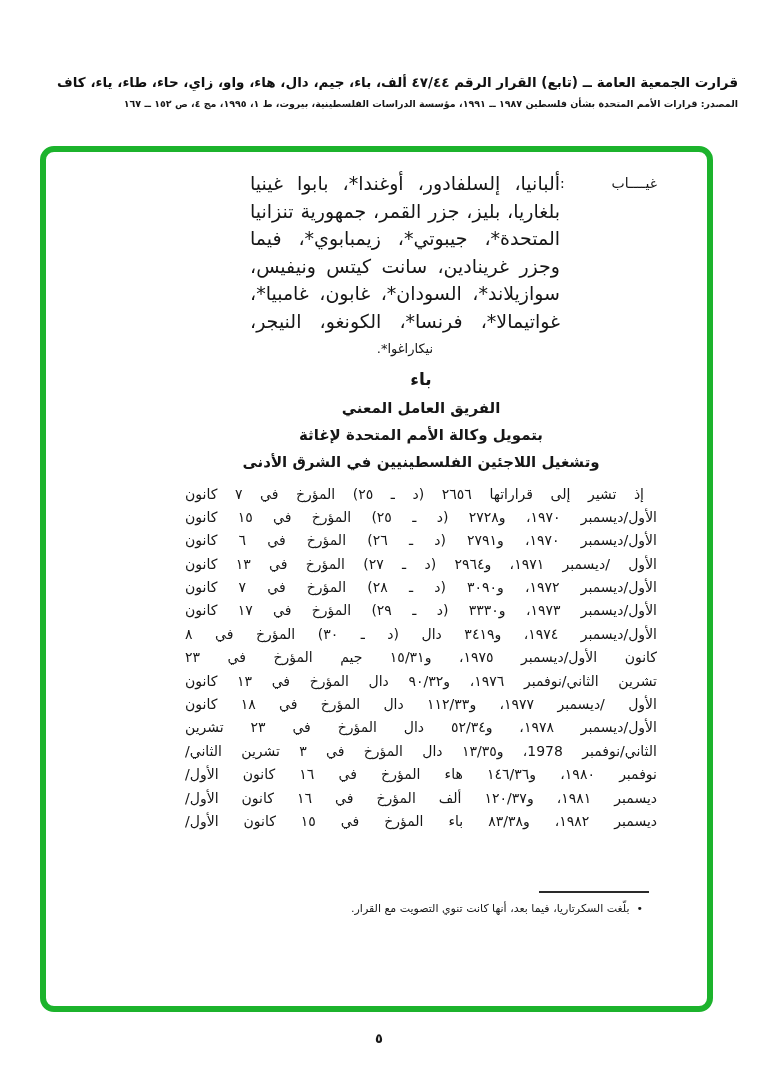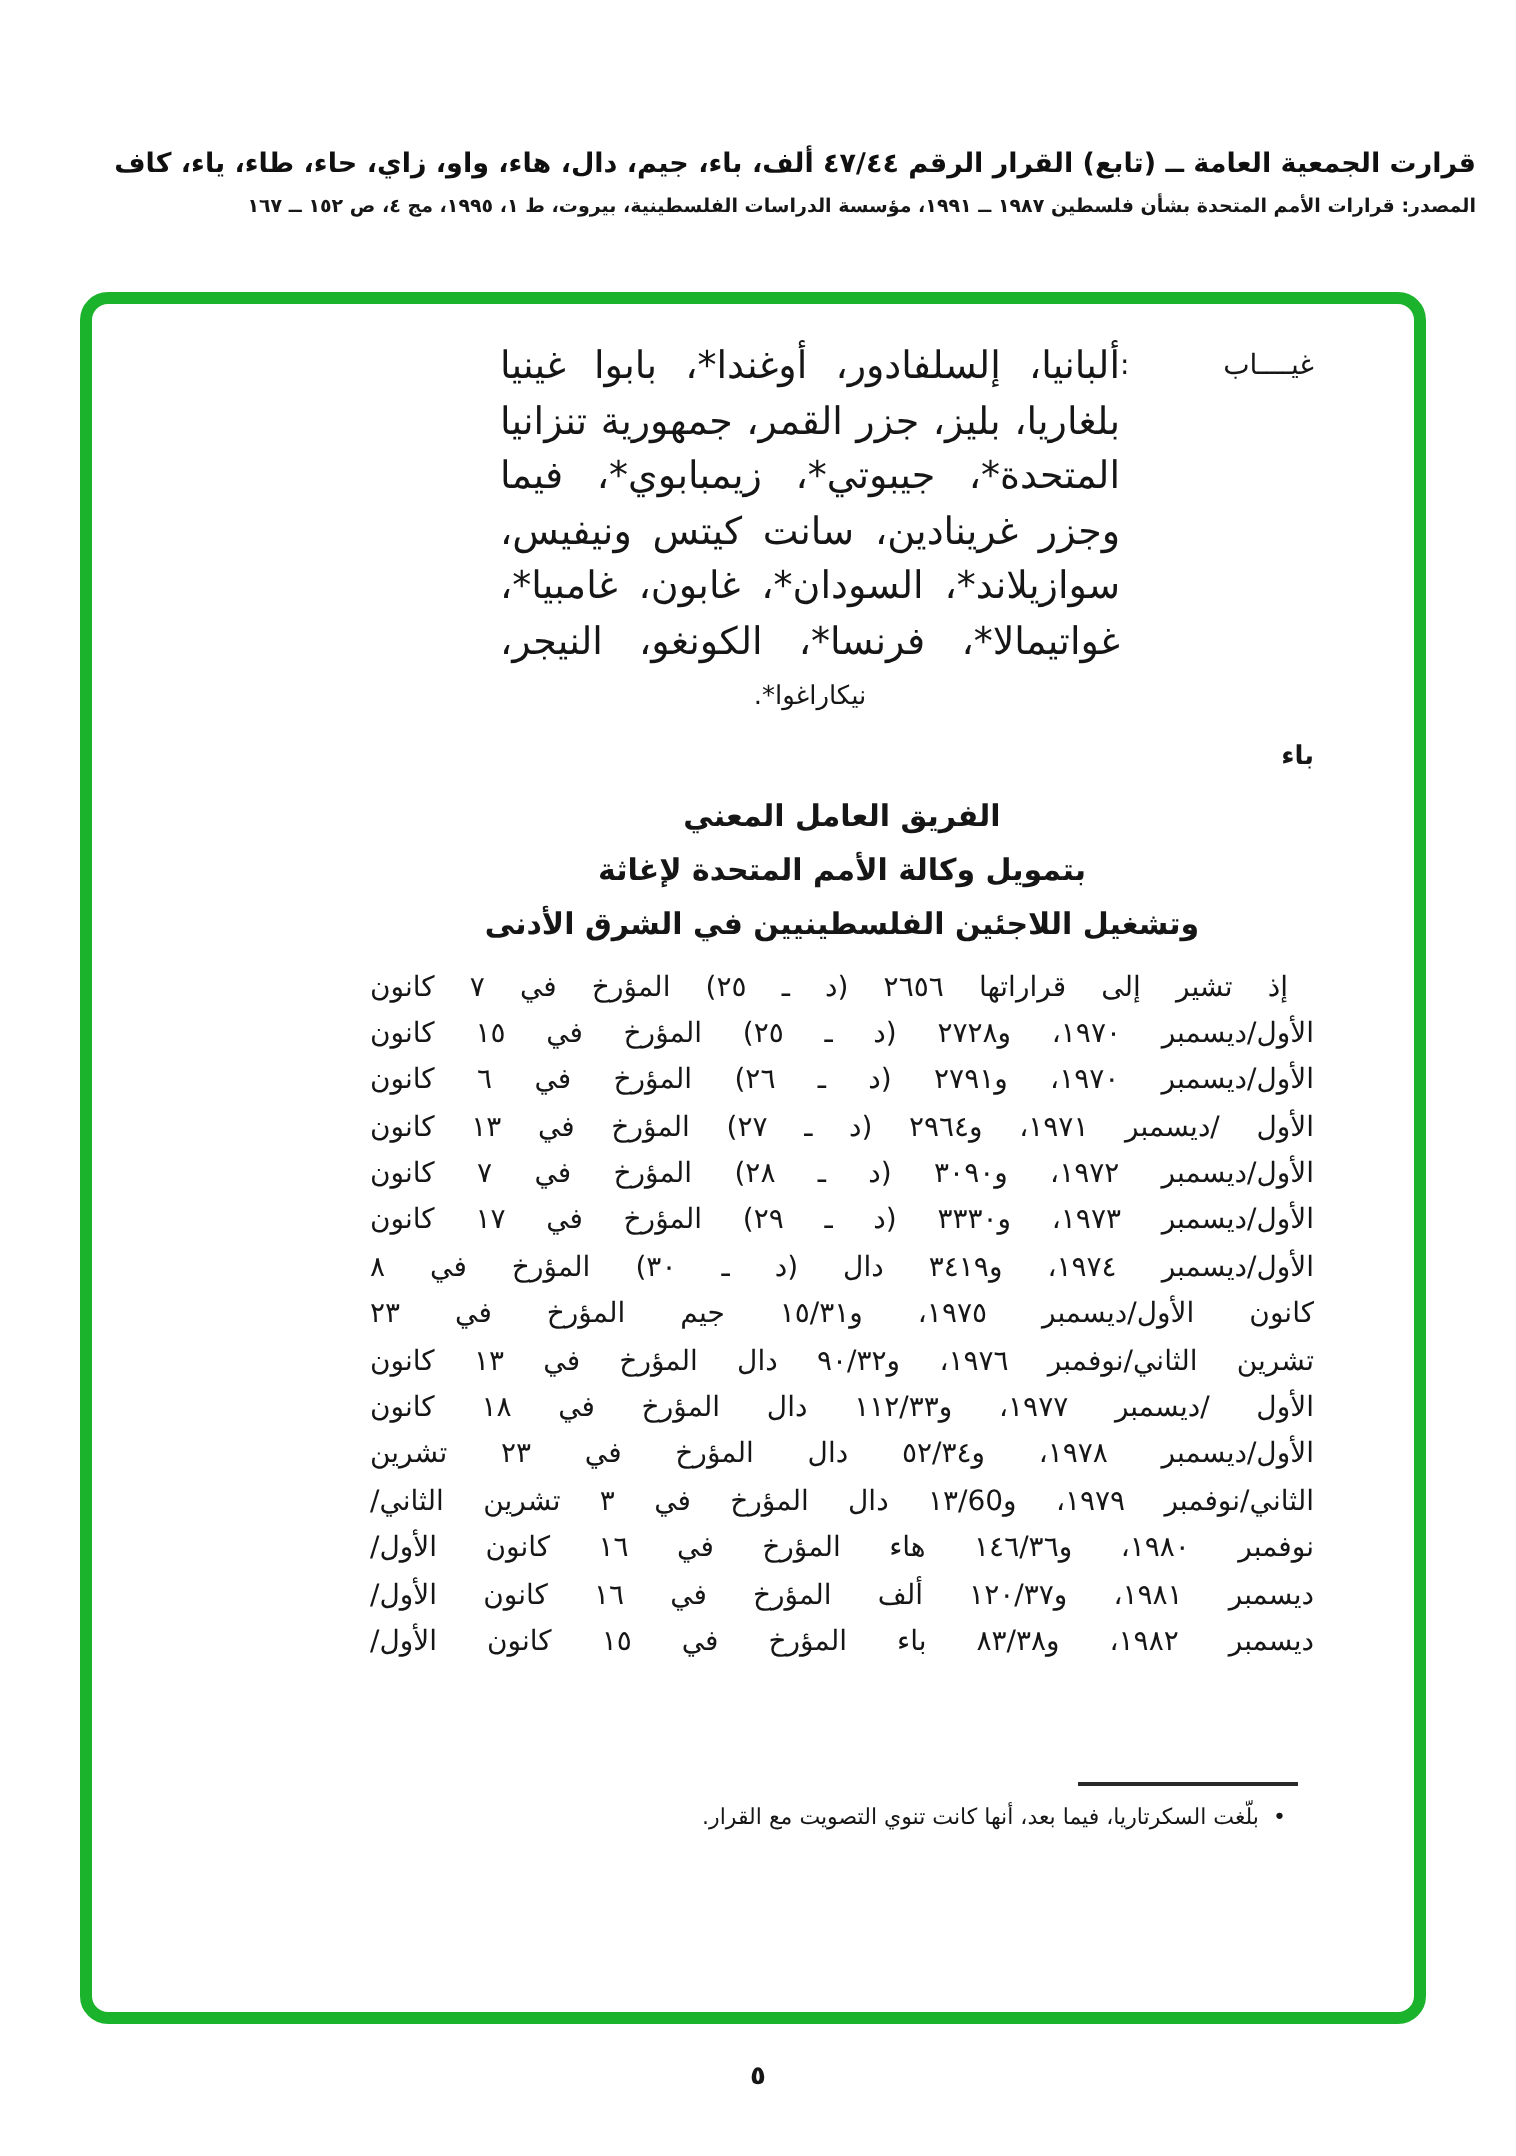--- a/index.html
+++ b/index.html
@@ -42,21 +42,21 @@
     overflow: hidden;
   }
   .absent-lines .jline {
     font-size: 19px; line-height: 27.5px; height: 27.5px;
   }
   .absent-lines .centerline {
     text-align: center; text-align-last: center;
     font-size: 13px; line-height: 27.5px; height: 27.5px;
   }
   .section-letter {
-    font-weight: bold; font-size: 13px;
+    text-align: center; font-weight: bold; font-size: 17px;
     margin-top: 6px; line-height: 20px;
   }
   .doc-title {
     text-align: center; font-weight: bold; font-size: 15px;
     margin-top: 6px; line-height: 27px;
   }
   .opening {
     font-weight: bold; font-size: 14.5px; padding-right: 44px;
     margin-top: 1px; line-height: 21px;
   }
@@ -129,21 +129,21 @@
     <div class="jline">الأول/ديسمبر ١٩٧٠، و٢٧٢٨ (د ـ ٢٥) المؤرخ في ١٥ كانون</div>
     <div class="jline">الأول/ديسمبر ١٩٧٠، و٢٧٩١ (د ـ ٢٦) المؤرخ في ٦ كانون</div>
     <div class="jline">الأول /ديسمبر ١٩٧١، و٢٩٦٤ (د ـ ٢٧) المؤرخ في ١٣ كانون</div>
     <div class="jline">الأول/ديسمبر ١٩٧٢، و٣٠٩٠ (د ـ ٢٨) المؤرخ في ٧ كانون</div>
     <div class="jline">الأول/ديسمبر ١٩٧٣، و٣٣٣٠ (د ـ ٢٩) المؤرخ في ١٧ كانون</div>
     <div class="jline">الأول/ديسمبر ١٩٧٤، و٣٤١٩ دال (د ـ ٣٠) المؤرخ في ٨</div>
     <div class="jline">كانون الأول/ديسمبر ١٩٧٥، و١٥/٣١ جيم المؤرخ في ٢٣</div>
     <div class="jline">تشرين الثاني/نوفمبر ١٩٧٦، و٩٠/٣٢ دال المؤرخ في ١٣ كانون</div>
     <div class="jline">الأول /ديسمبر ١٩٧٧، و١١٢/٣٣ دال المؤرخ في ١٨ كانون</div>
     <div class="jline">الأول/ديسمبر ١٩٧٨، و٥٢/٣٤ دال المؤرخ في ٢٣ تشرين</div>
-    <div class="jline">الثاني/نوفمبر ١٩٧٩، و١٣/60 دال المؤرخ في ٣ تشرين الثاني/</div>
+    <div class="jline">الثاني/نوفمبر 1978، و١٣/٣٥ دال المؤرخ في ٣ تشرين الثاني/</div>
     <div class="jline">نوفمبر ١٩٨٠، و١٤٦/٣٦ هاء المؤرخ في ١٦ كانون الأول/</div>
     <div class="jline">ديسمبر ١٩٨١، و١٢٠/٣٧ ألف المؤرخ في ١٦ كانون الأول/</div>
     <div class="jline">ديسمبر ١٩٨٢، و٨٣/٣٨ باء المؤرخ في ١٥ كانون الأول/</div>
   </div>
 
 </div>
 
 <div class="footnote">
   <div class="fn-rule"></div>
   <div class="fn-row">

